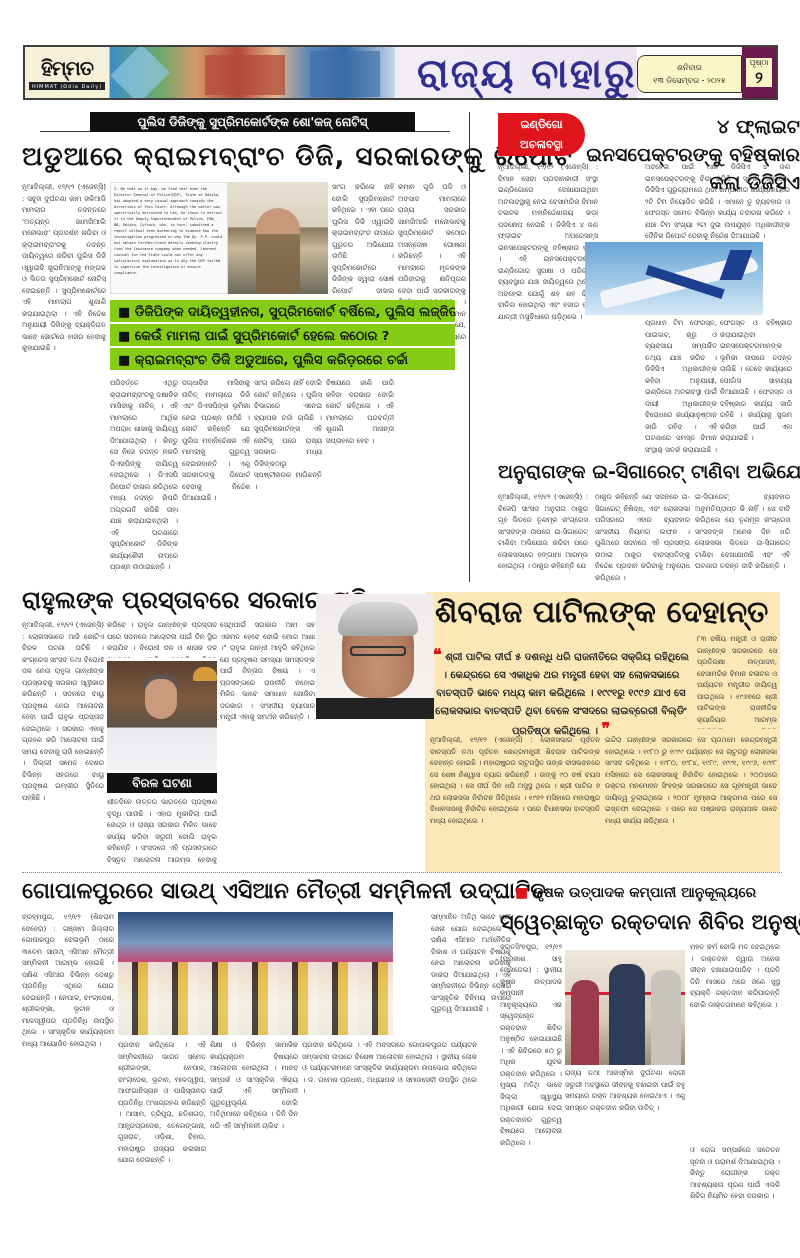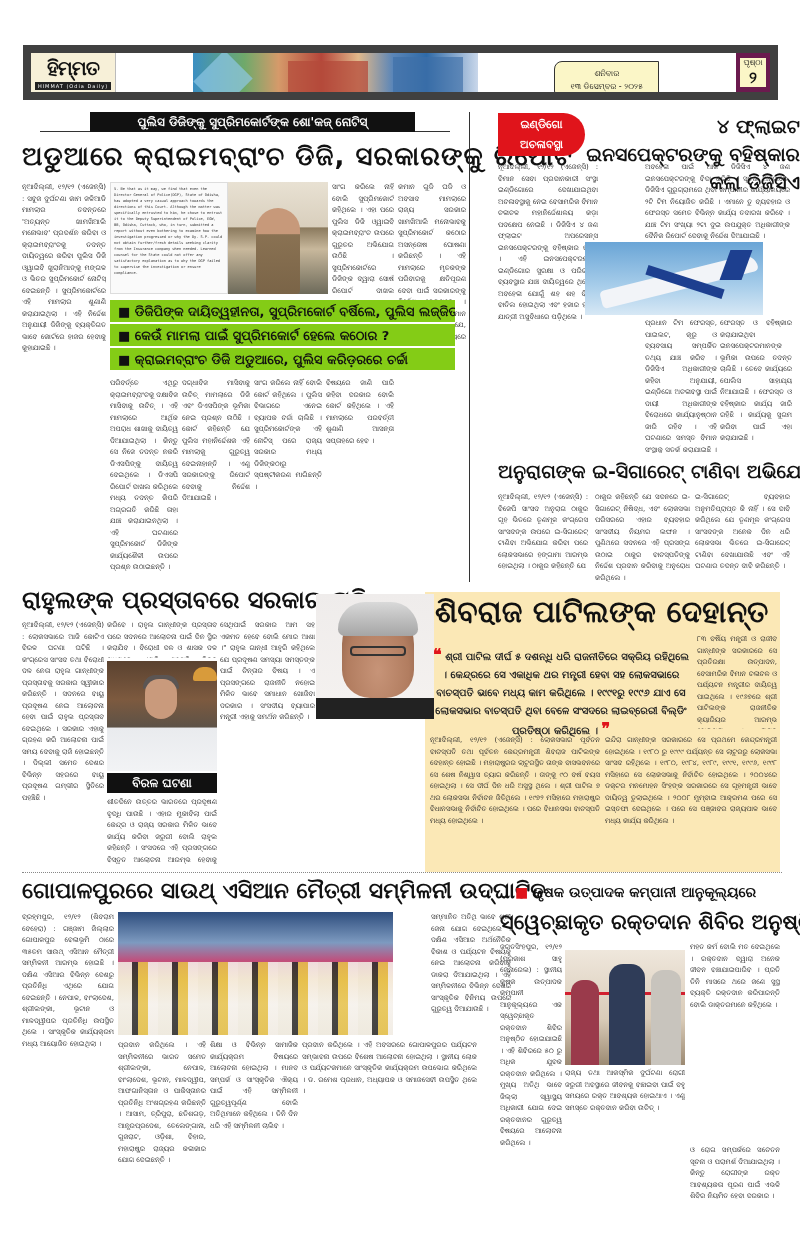--- a/index.html
+++ b/index.html
@@ -1,19 +1,19 @@
 <!DOCTYPE html>
 <html><head>
 <meta charset="utf-8">
 <style>
   * { box-sizing: border-box; margin: 0; padding: 0; }
   html, body { width: 800px; height: 1258px; background: #fff; overflow: hidden; }
   body { font-family: "DejaVu Sans", sans-serif; color: #111; position: relative; }
 
-  .masthead { position: absolute; left: 23px; top: 45px; width: 755px; height: 55px; border: 8px solid #404040; display: flex; overflow: hidden; justify-content: space-between; }
+  .masthead { position: absolute; left: 23px; top: 45px; width: 755px; height: 55px; border: 2px solid #404040; display: flex; overflow: hidden; }
   .mh-logo { width: 85px; height: 100%; background: #f7f0d8; display: flex; flex-direction: column; align-items: center; justify-content: center; border-right: 1px solid #bbb; }
   .mh-logo .name { font-family: "DejaVu Serif", serif; font-weight: bold; font-size: 20px; color: #111; letter-spacing: -1px; }
   .mh-logo .sub { font-size: 5px; background: #222; color: #fff; padding: 1px 3px; margin-top: 2px; letter-spacing: 1px; }
   .mh-collage { width: 285px; height: 100%; background: linear-gradient(90deg,#3b8fc2 0%,#6fa96a 18%,#d59a6a 30%,#b5463a 45%,#e1b88a 58%,#5b86b8 70%,#2f6aa7 82%,#c9d7ea 100%); position: relative; }
   .mh-collage .c1 { position:absolute; left:10px; top:5px; width:40px; height:44px; background:#8fc7e6; transform: rotate(45deg); opacity:.7; }
   .mh-collage .c2 { position:absolute; left:95px; top:8px; width:80px; height:40px; background:#b44b3b; opacity:.75; }
   .mh-collage .c3 { position:absolute; left:200px; top:4px; width:70px; height:46px; background:#3d6fa8; opacity:.65; }
   .mh-title { flex: 1; background: linear-gradient(90deg,#f3eef6,#ece4f0); display: flex; align-items: center; padding-left: 22px; }
   .mh-title span { font-family: "DejaVu Serif", serif; font-size: 40px; font-weight: bold; color: #2f2f8f; letter-spacing: 2px; }
   .mh-date { width: 105px; height: 38px; margin: 8px 0 0 0; border: 1px solid #333; border-radius: 8px 0 0 8px; background: #fbf6c7; display: flex; flex-direction: column; align-items: center; justify-content: center; font-size: 8px; line-height: 13px; align-self: flex-start; }
@@ -84,20 +84,23 @@
 <div class="masthead">
   <div class="mh-logo">
     <span class="name">ହିମ୍ମତ</span>
     <span class="sub">HIMMAT (Odia Daily)</span>
   </div>
   <div class="mh-collage">
     <div class="c1"></div>
     <div class="c2"></div>
     <div class="c3"></div>
   </div>
+  <div class="mh-title">
+    <span>ରାଜ୍ୟ ବାହାରୁ</span>
+  </div>
   <div class="mh-date">
     <span>ଶନିବାର</span>
     <span>୧୩ ଡିସେମ୍ବର - ୨୦୨୫</span>
   </div>
   <div class="mh-page">
     <span class="pg-label">ପୃଷ୍ଠା</span>
     <span class="pg-num">୨</span>
   </div>
 </div>
 

